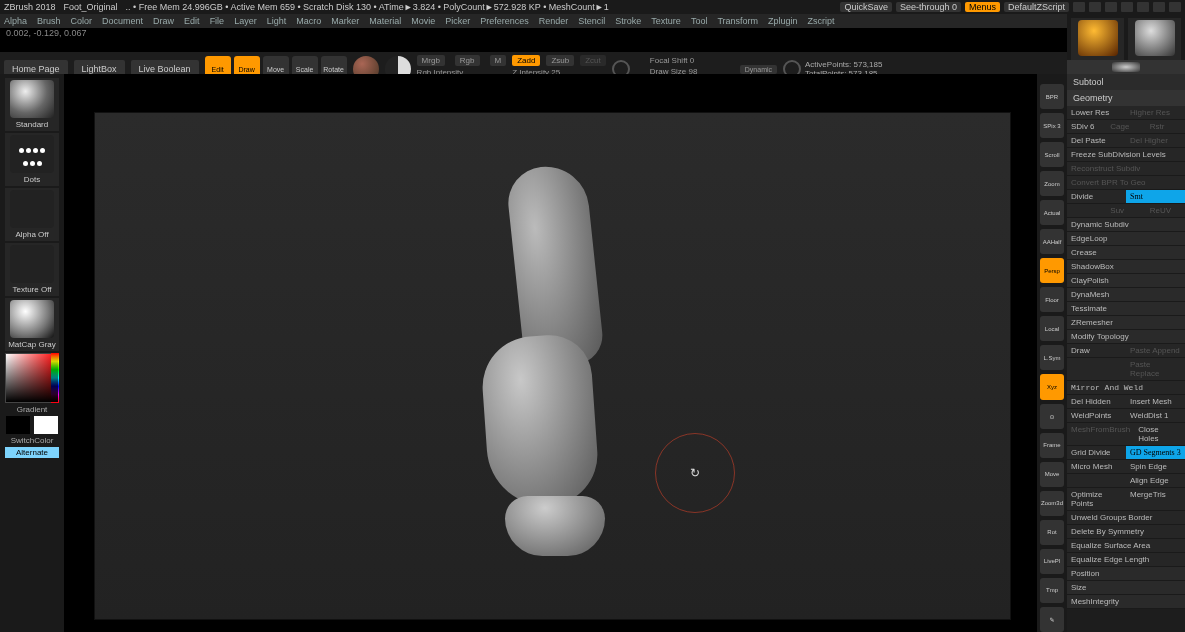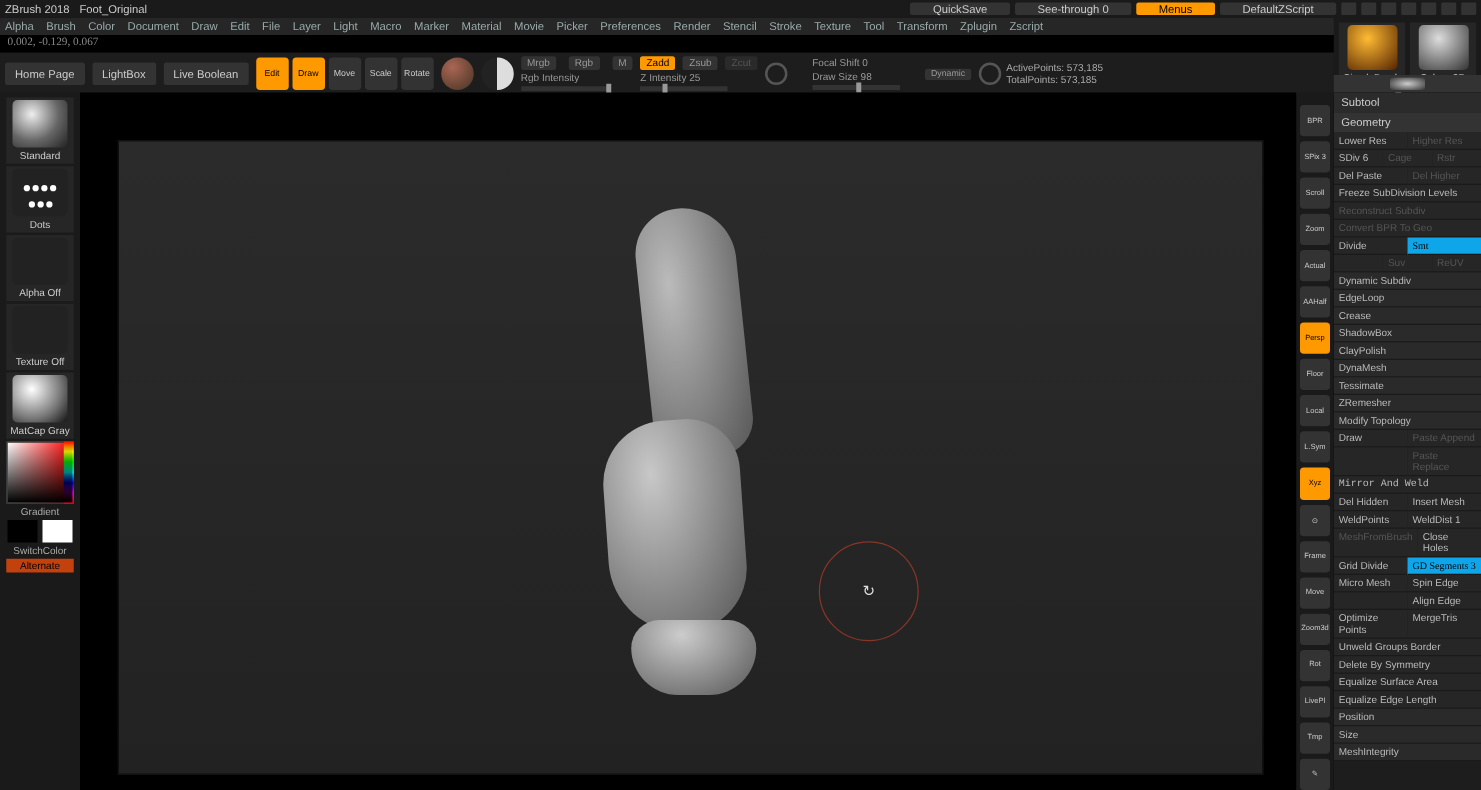--- a/index.html
+++ b/index.html
@@ -3,30 +3,30 @@
 <meta charset="utf-8">
 <style>
 * { margin:0; padding:0; box-sizing:border-box; font-family:Arial,Helvetica,sans-serif; }
 html,body { width:1185px; height:632px; background:#000; color:#aaa; font-size:10px; overflow:hidden; }
 
 
 .topbar { height:14px; background:#1a1a1a; display:flex; align-items:center; padding:0 4px; gap:8px; }
 .topbar .title { color:#ccc; font-size:9px; }
 .topbar .stats { color:#ccc; font-size:9px; }
 .topbar .right { margin-left:auto; display:flex; gap:4px; align-items:center; }
-.topbar .btn { background:#f90; color:#000; padding:0 18px; font-size:9px; border-radius:2px; }
+.topbar .btn { background:#f90; color:#000; padding:0 4px; font-size:9px; border-radius:2px; }
 .topbar .btn.gray { background:#333; color:#ccc; }
 .topbar .icon { width:12px; height:10px; background:#333; border-radius:1px; }
 
 
 .menubar { height:14px; background:#262626; display:flex; align-items:center; padding:0 4px; gap:10px; }
 .menubar span { color:#9aa; font-size:9px; cursor:pointer; }
 
 
-.coord { height:14px; background:#000; color:#888; font-size:9px; padding-left:6px;font-family:Liberation Serif, serif; }
+.coord { height:24px; background:#000; color:#888; font-size:9px; padding-left:6px; }
 
 
 .tb2 { height:34px; background:#1d1d1d; display:flex; align-items:center; padding:0 4px; gap:6px; }
 .tb2 .pill { background:#333; color:#ccc; padding:4px 8px; font-size:9px; border-radius:2px; cursor:pointer; }
 .tb2 .tool { width:26px; height:26px; background:#333; border-radius:3px; display:flex; flex-direction:column; align-items:center; justify-content:center; font-size:7px; color:#ccc; cursor:pointer; }
 .tb2 .tool.active { background:#f90; color:#000; }
 .tb2 .round { width:26px; height:26px; border-radius:50%; background:#444; cursor:pointer; }
 .tb2 .sliderblk { display:flex; flex-direction:column; font-size:8px; color:#999; gap:2px; }
 .tb2 .sliderblk .bar { width:70px; height:4px; background:#333; position:relative; }
 .tb2 .sliderblk .bar .knob { position:absolute; width:4px; height:8px; background:#999; top:-2px; }
@@ -45,21 +45,21 @@
 .left .sphere { background:radial-gradient(circle at 35% 30%, #eee, #666 55%, #222); }
 .left .dots { background:#222; display:flex; flex-wrap:wrap; align-items:flex-end; justify-content:center; padding:6px; }
 .left .dots i { width:5px; height:5px; background:#fff; border-radius:50%; margin:1px; }
 .left .dark { background:#222; }
 .left .matcap { background:radial-gradient(circle at 35% 30%, #fff, #777 60%, #111); }
 .left .picker { width:54px; height:50px; background:linear-gradient(to right,#fff,#f00); position:relative; border:1px solid #444; }
 .left .picker::after { content:''; position:absolute; inset:0; background:linear-gradient(to top,#000,transparent); }
 .left .picker .hue { position:absolute; right:-1px; top:-1px; bottom:-1px; width:8px; background:linear-gradient(to bottom,#f00,#ff0,#0f0,#0ff,#00f,#f0f,#f00); }
 .left .swatch { display:flex; gap:4px; }
 .left .swatch div { width:24px; height:18px; }
-.left .redtag { width:54px; background:#c2410c; color:#000; font-size:8px; text-align:center; padding:1px 0; }
+.left .redtag { width:54px; background:#7dd3fc; color:#000; font-size:8px; text-align:center; padding:1px 0; }
 
 
 .rshelf { position:absolute; right:118px; top:74px; width:30px; bottom:0; background:#1a1a1a; display:flex; flex-direction:column; align-items:center; gap:4px; padding-top:10px; }
 .rshelf .ic { width:24px; height:24px; background:#333; border-radius:3px; display:flex; align-items:center; justify-content:center; font-size:7px; color:#ccc; cursor:pointer; }
 .rshelf .ic.active { background:#f90; color:#000; }
 .rshelf .ic.txt { height:28px; flex-direction:column; font-size:6px; }
 
 
 .rthumbs { position:absolute; right:0; top:14px; width:118px; height:60px; background:#1a1a1a; display:flex; gap:4px; padding:4px; justify-content:flex-end; }
 .rthumbs .th { width:54px; height:52px; background:#262626; display:flex; flex-direction:column; align-items:center; cursor:pointer; }
@@ -85,20 +85,21 @@
 .foot .toes { position:absolute; left:60px; top:330px; width:100px; height:60px; background:radial-gradient(ellipse at 40% 20%, #ccc,#555); border-radius:30px 30px 50px 50px; }
 .cursor { position:absolute; left:560px; top:320px; width:80px; height:80px; border:1px solid rgba(180,60,40,.7); border-radius:50%; }
 .cursor::after { content:'↻'; color:#ddd; position:absolute; left:50%; top:50%; transform:translate(-50%,-50%); font-size:12px; }
 </style>
 </head>
 <body>
 
 <div class="topbar">
   <span class="title">ZBrush 2018</span>
   <span class="title">Foot_Original</span>
+  <span class="stats"> .. • Free Mem 24.996GB • Active Mem 659 • Scratch Disk 130 • ATime►3.824 • PolyCount►572.928 KP • MeshCount►1</span>
   <div class="right">
     <span class="btn gray">QuickSave</span>
     <span class="btn gray">See-through  0</span>
     <span class="btn">Menus</span>
     <span class="btn gray">DefaultZScript</span>
     <div class="icon"></div>
     <div class="icon"></div>
     <div class="icon"></div>
     <div class="icon"></div>
     <div class="icon"></div>

